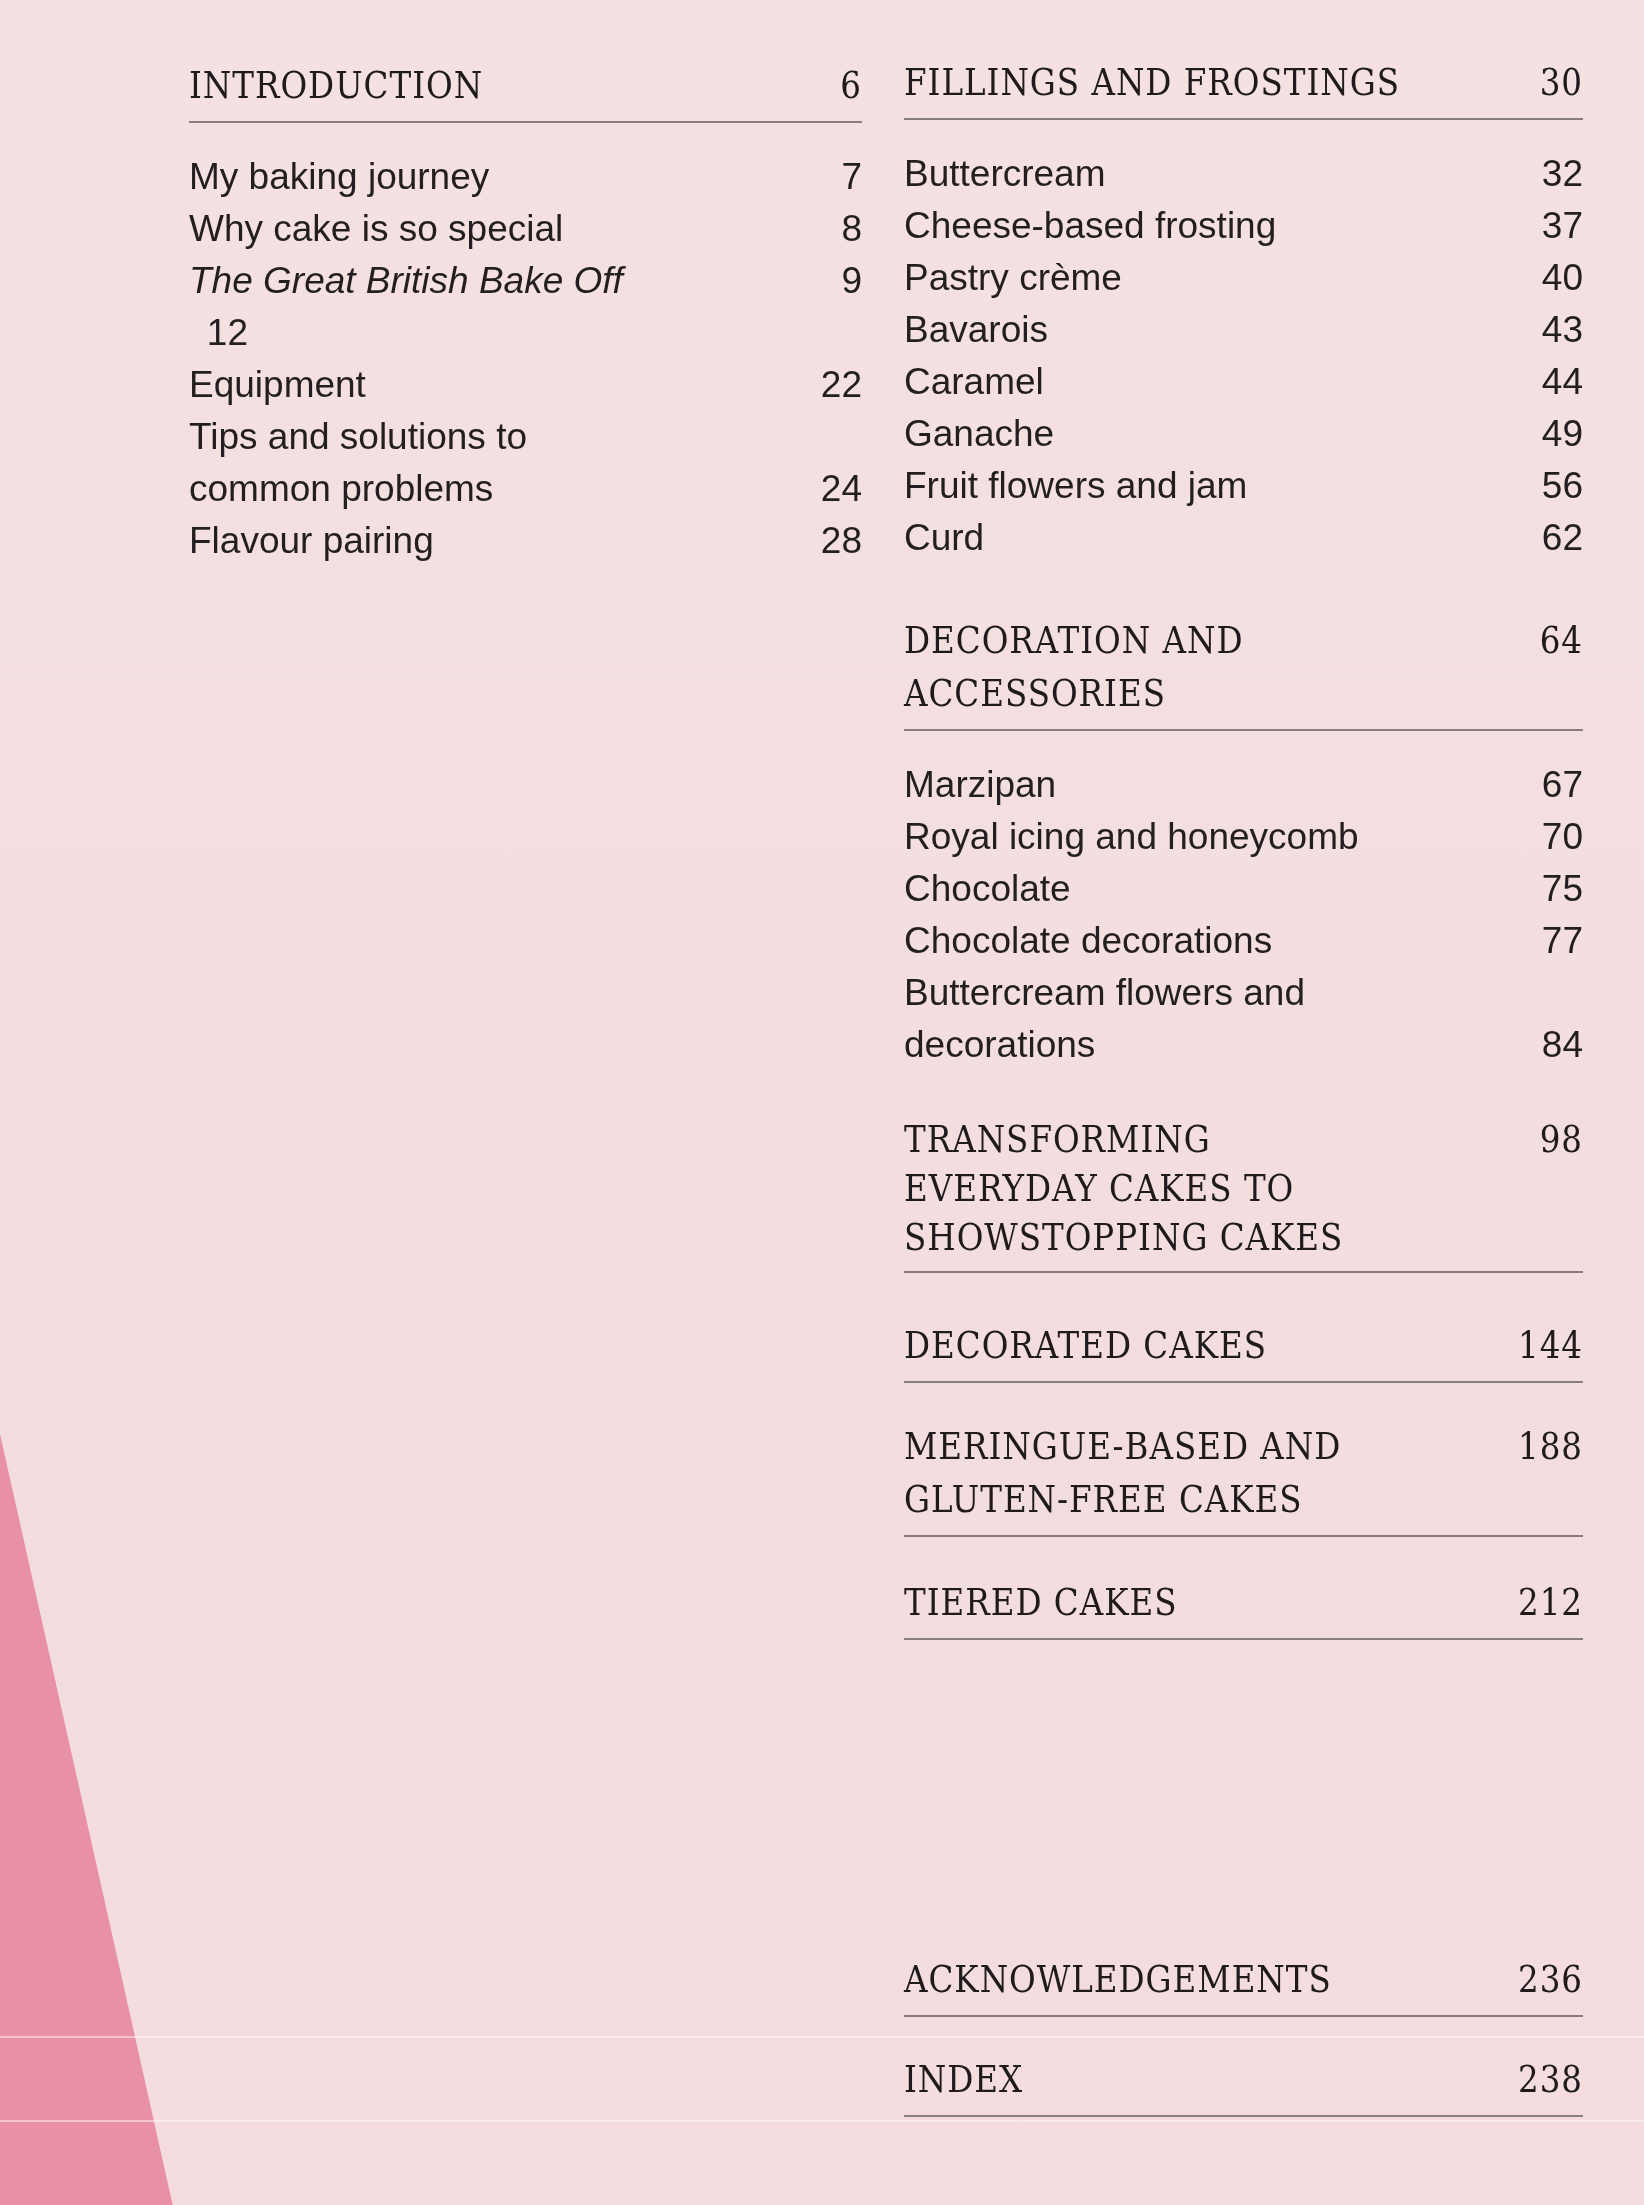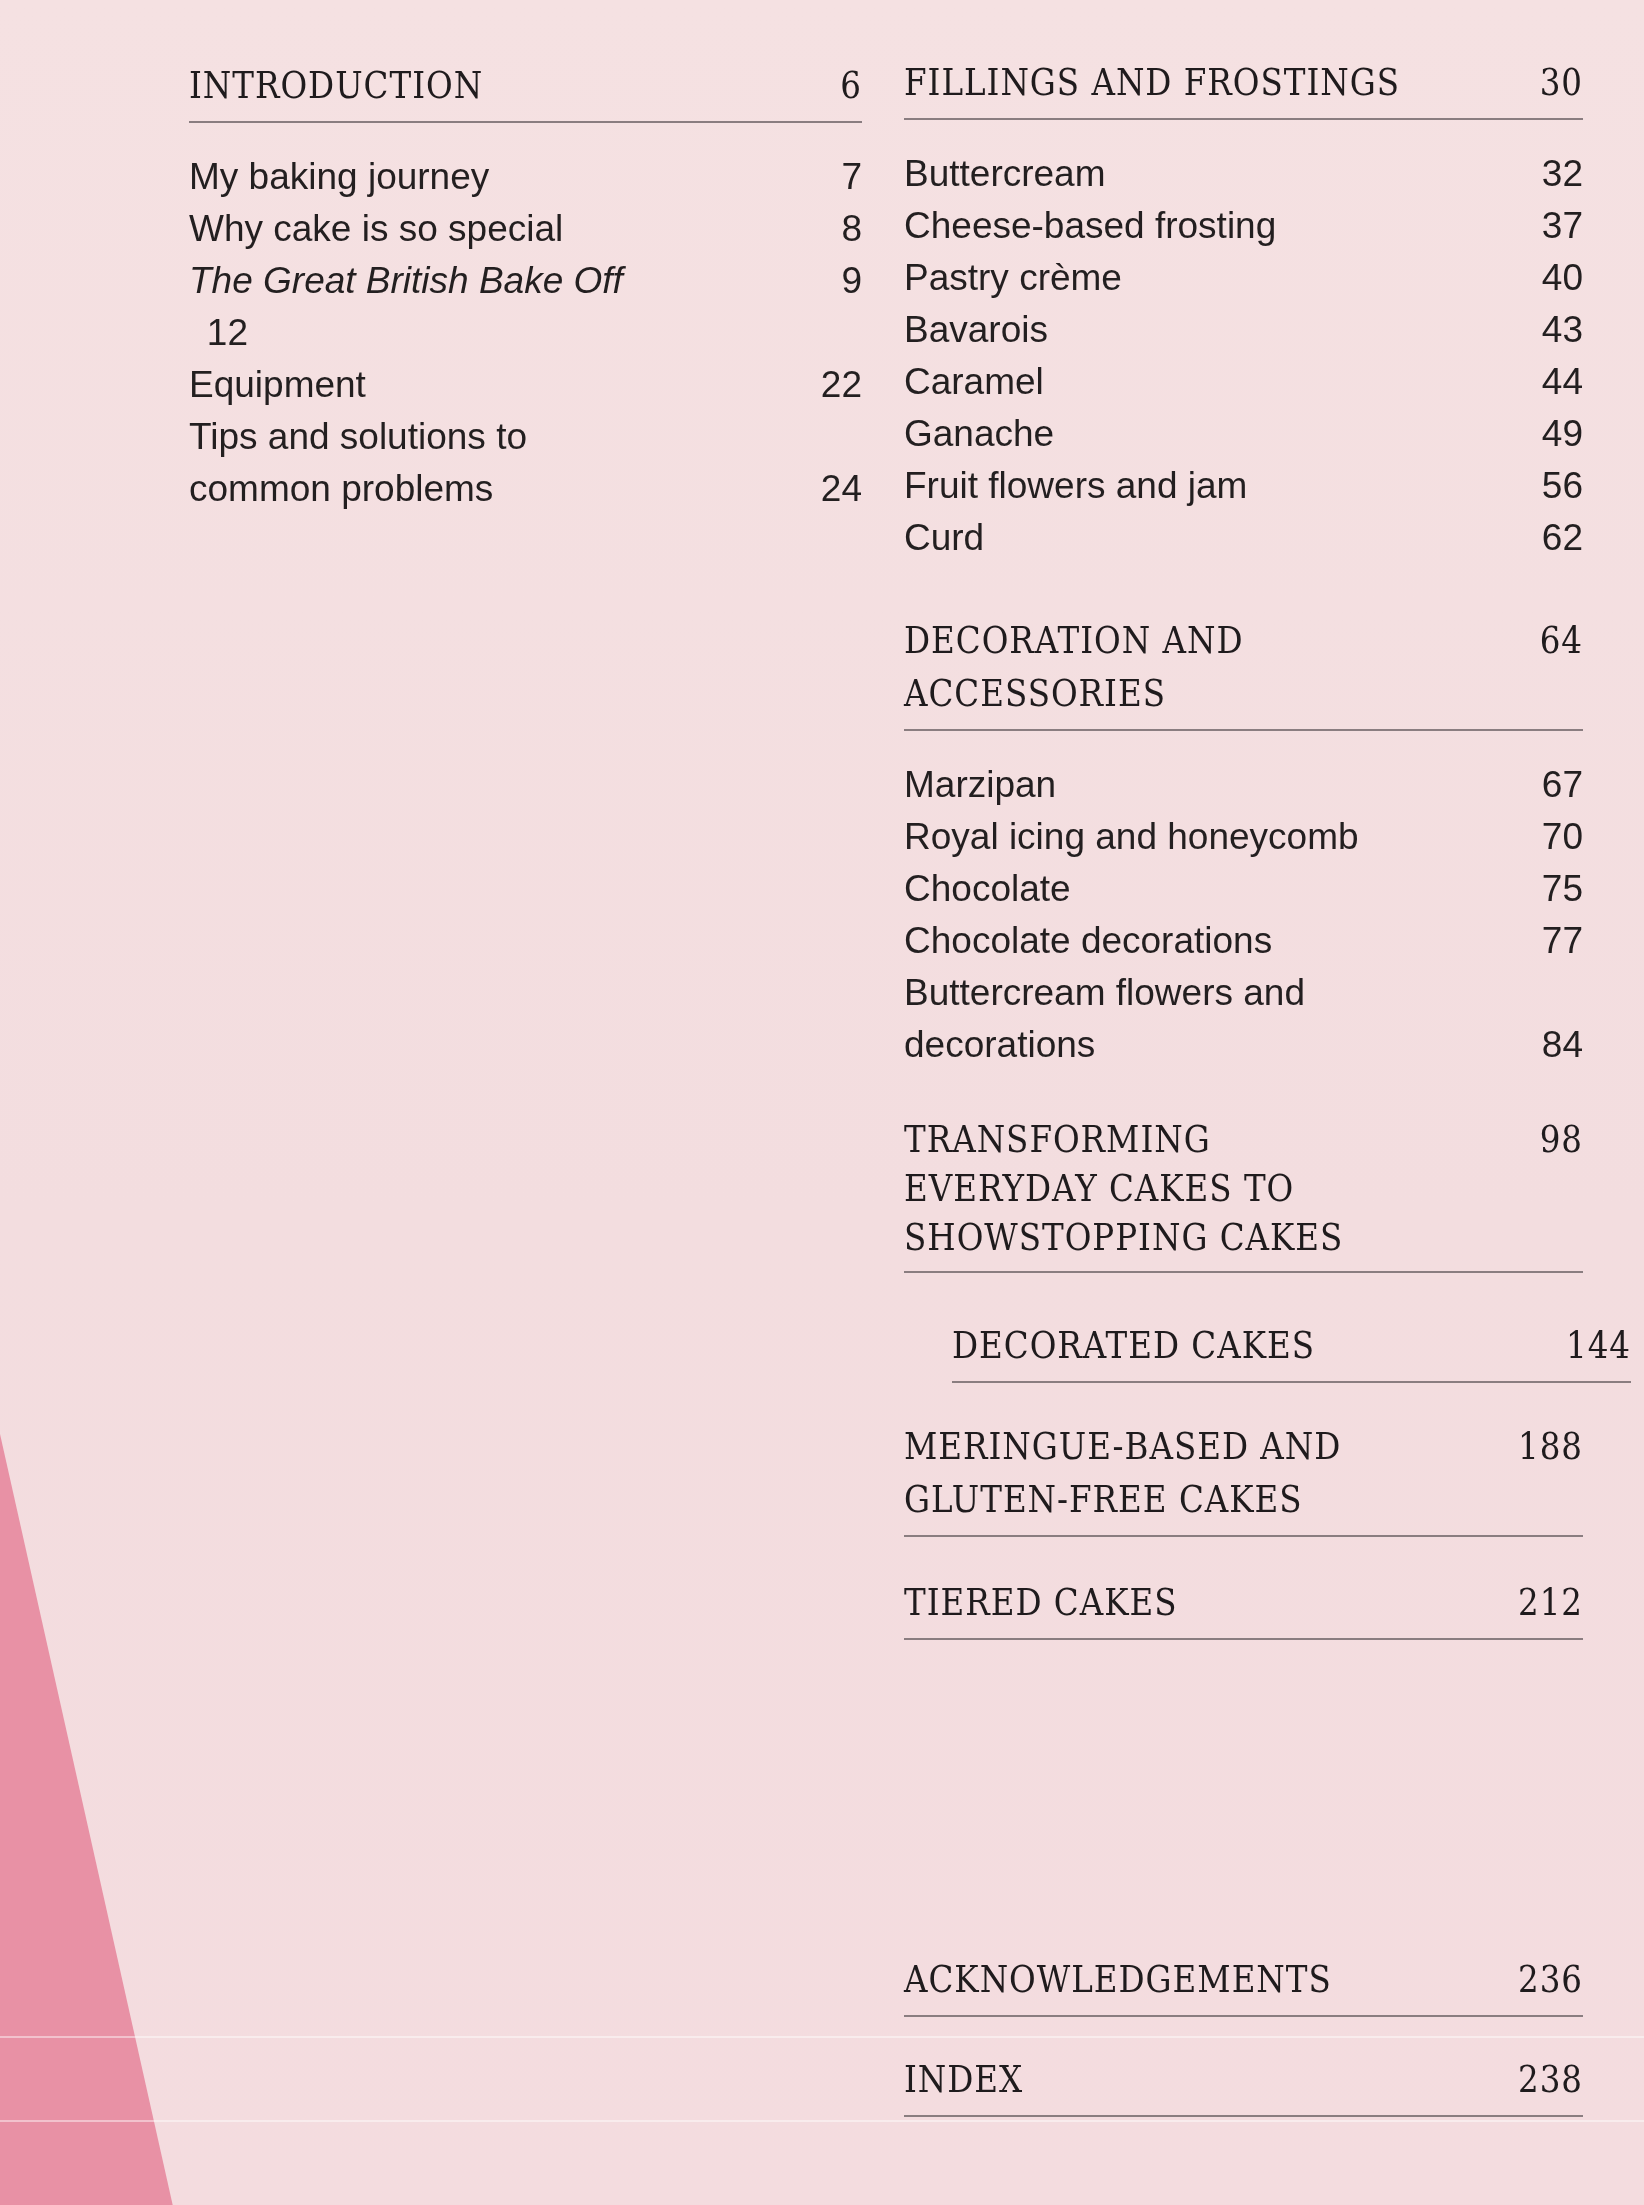--- a/index.html
+++ b/index.html
@@ -135,20 +135,24 @@
     </div>
     <div class="entry">
       <span class="label">Equipment</span>
       <span class="page">22</span>
     </div>
     <div class="entry">
       <span class="label">Tips and solutions to
 common problems</span>
       <span class="page">24</span>
     </div>
+    <div class="entry">
+      <span class="label">Flavour pairing</span>
+      <span class="page">28</span>
+    </div>
   </div>
 </div>
 
 <div class="col col-right">
 
   <div class="block" style="top:0px;">
     <div class="section-head">
       <span class="title">FILLINGS AND FROSTINGS</span>
       <span class="page">30</span>
     </div>
@@ -221,21 +225,21 @@
 
   <div class="block" style="top:1059px;">
     <div class="section-head">
       <span class="title" style="line-height:49px;">TRANSFORMING
 EVERYDAY CAKES TO
 SHOWSTOPPING CAKES</span>
       <span class="page" style="line-height:49px;">98</span>
     </div>
   </div>
 
-  <div class="block" style="top:1263px;margin-left:48px;">
+  <div class="block" style="top:1263px;">
     <div class="section-head">
       <span class="title">DECORATED CAKES</span>
       <span class="page">144</span>
     </div>
   </div>
 
   <div class="block" style="top:1364px;">
     <div class="section-head">
       <span class="title">MERINGUE-BASED AND
 GLUTEN-FREE CAKES</span>

